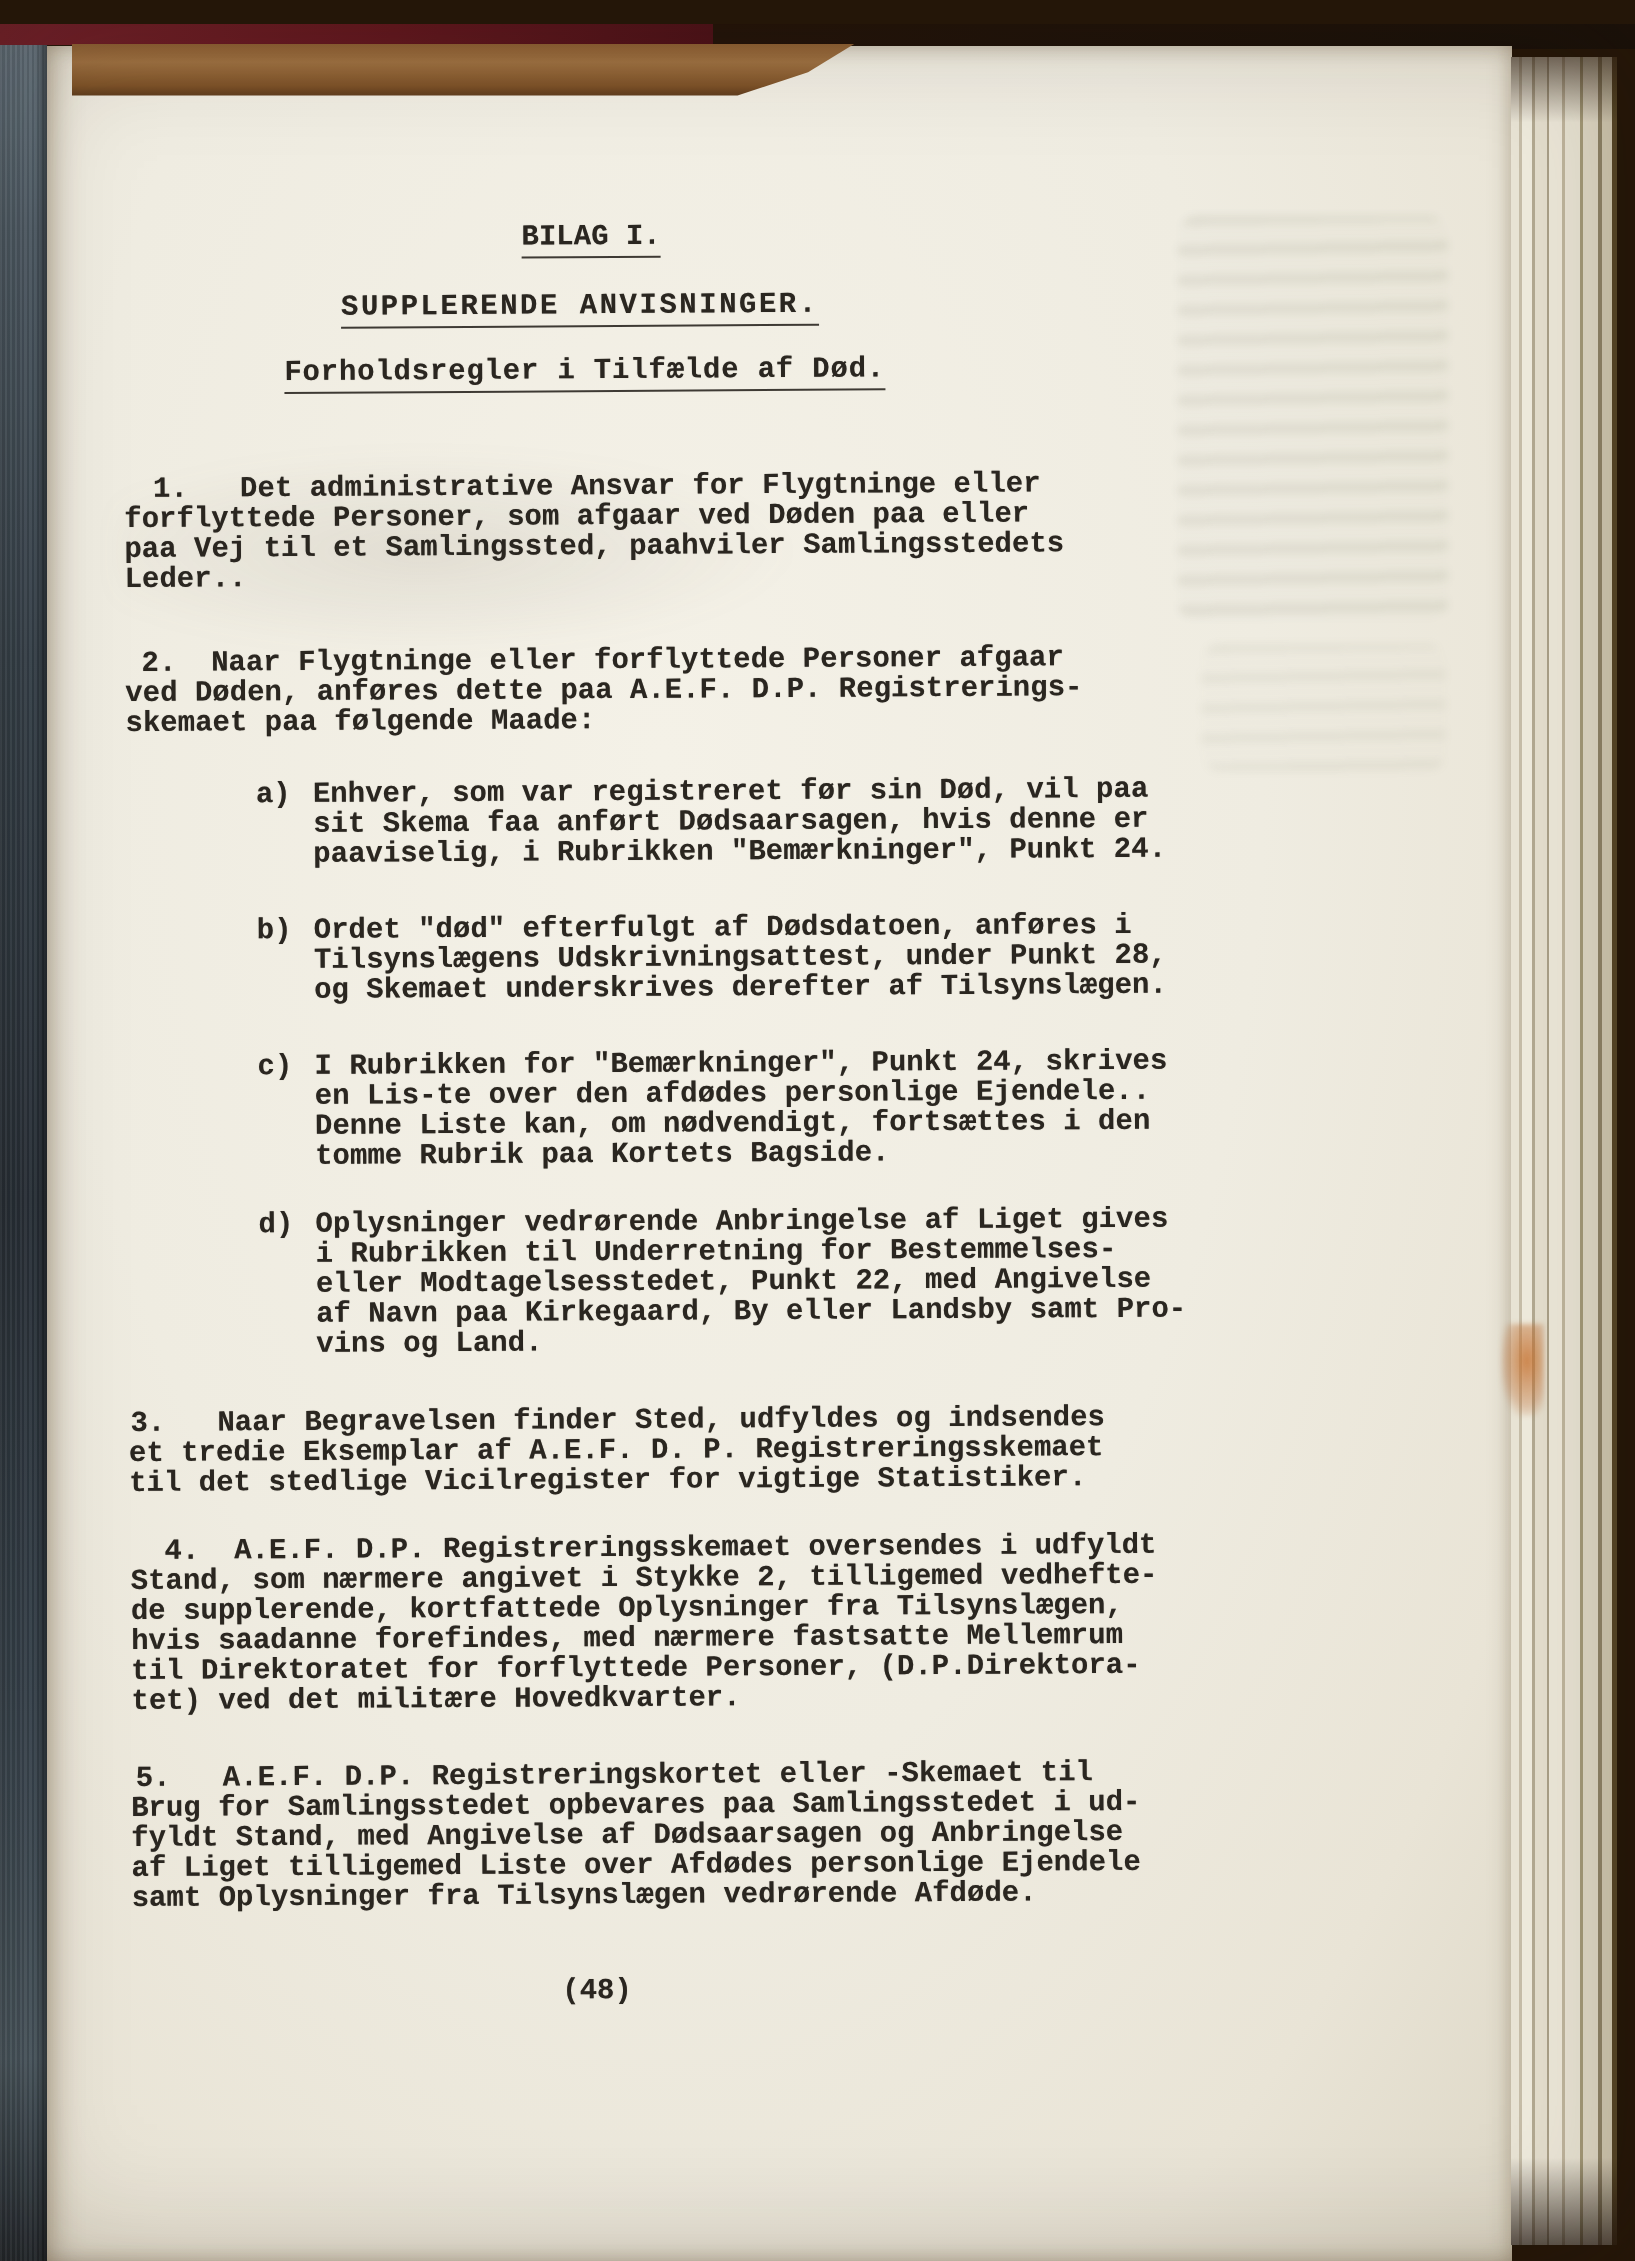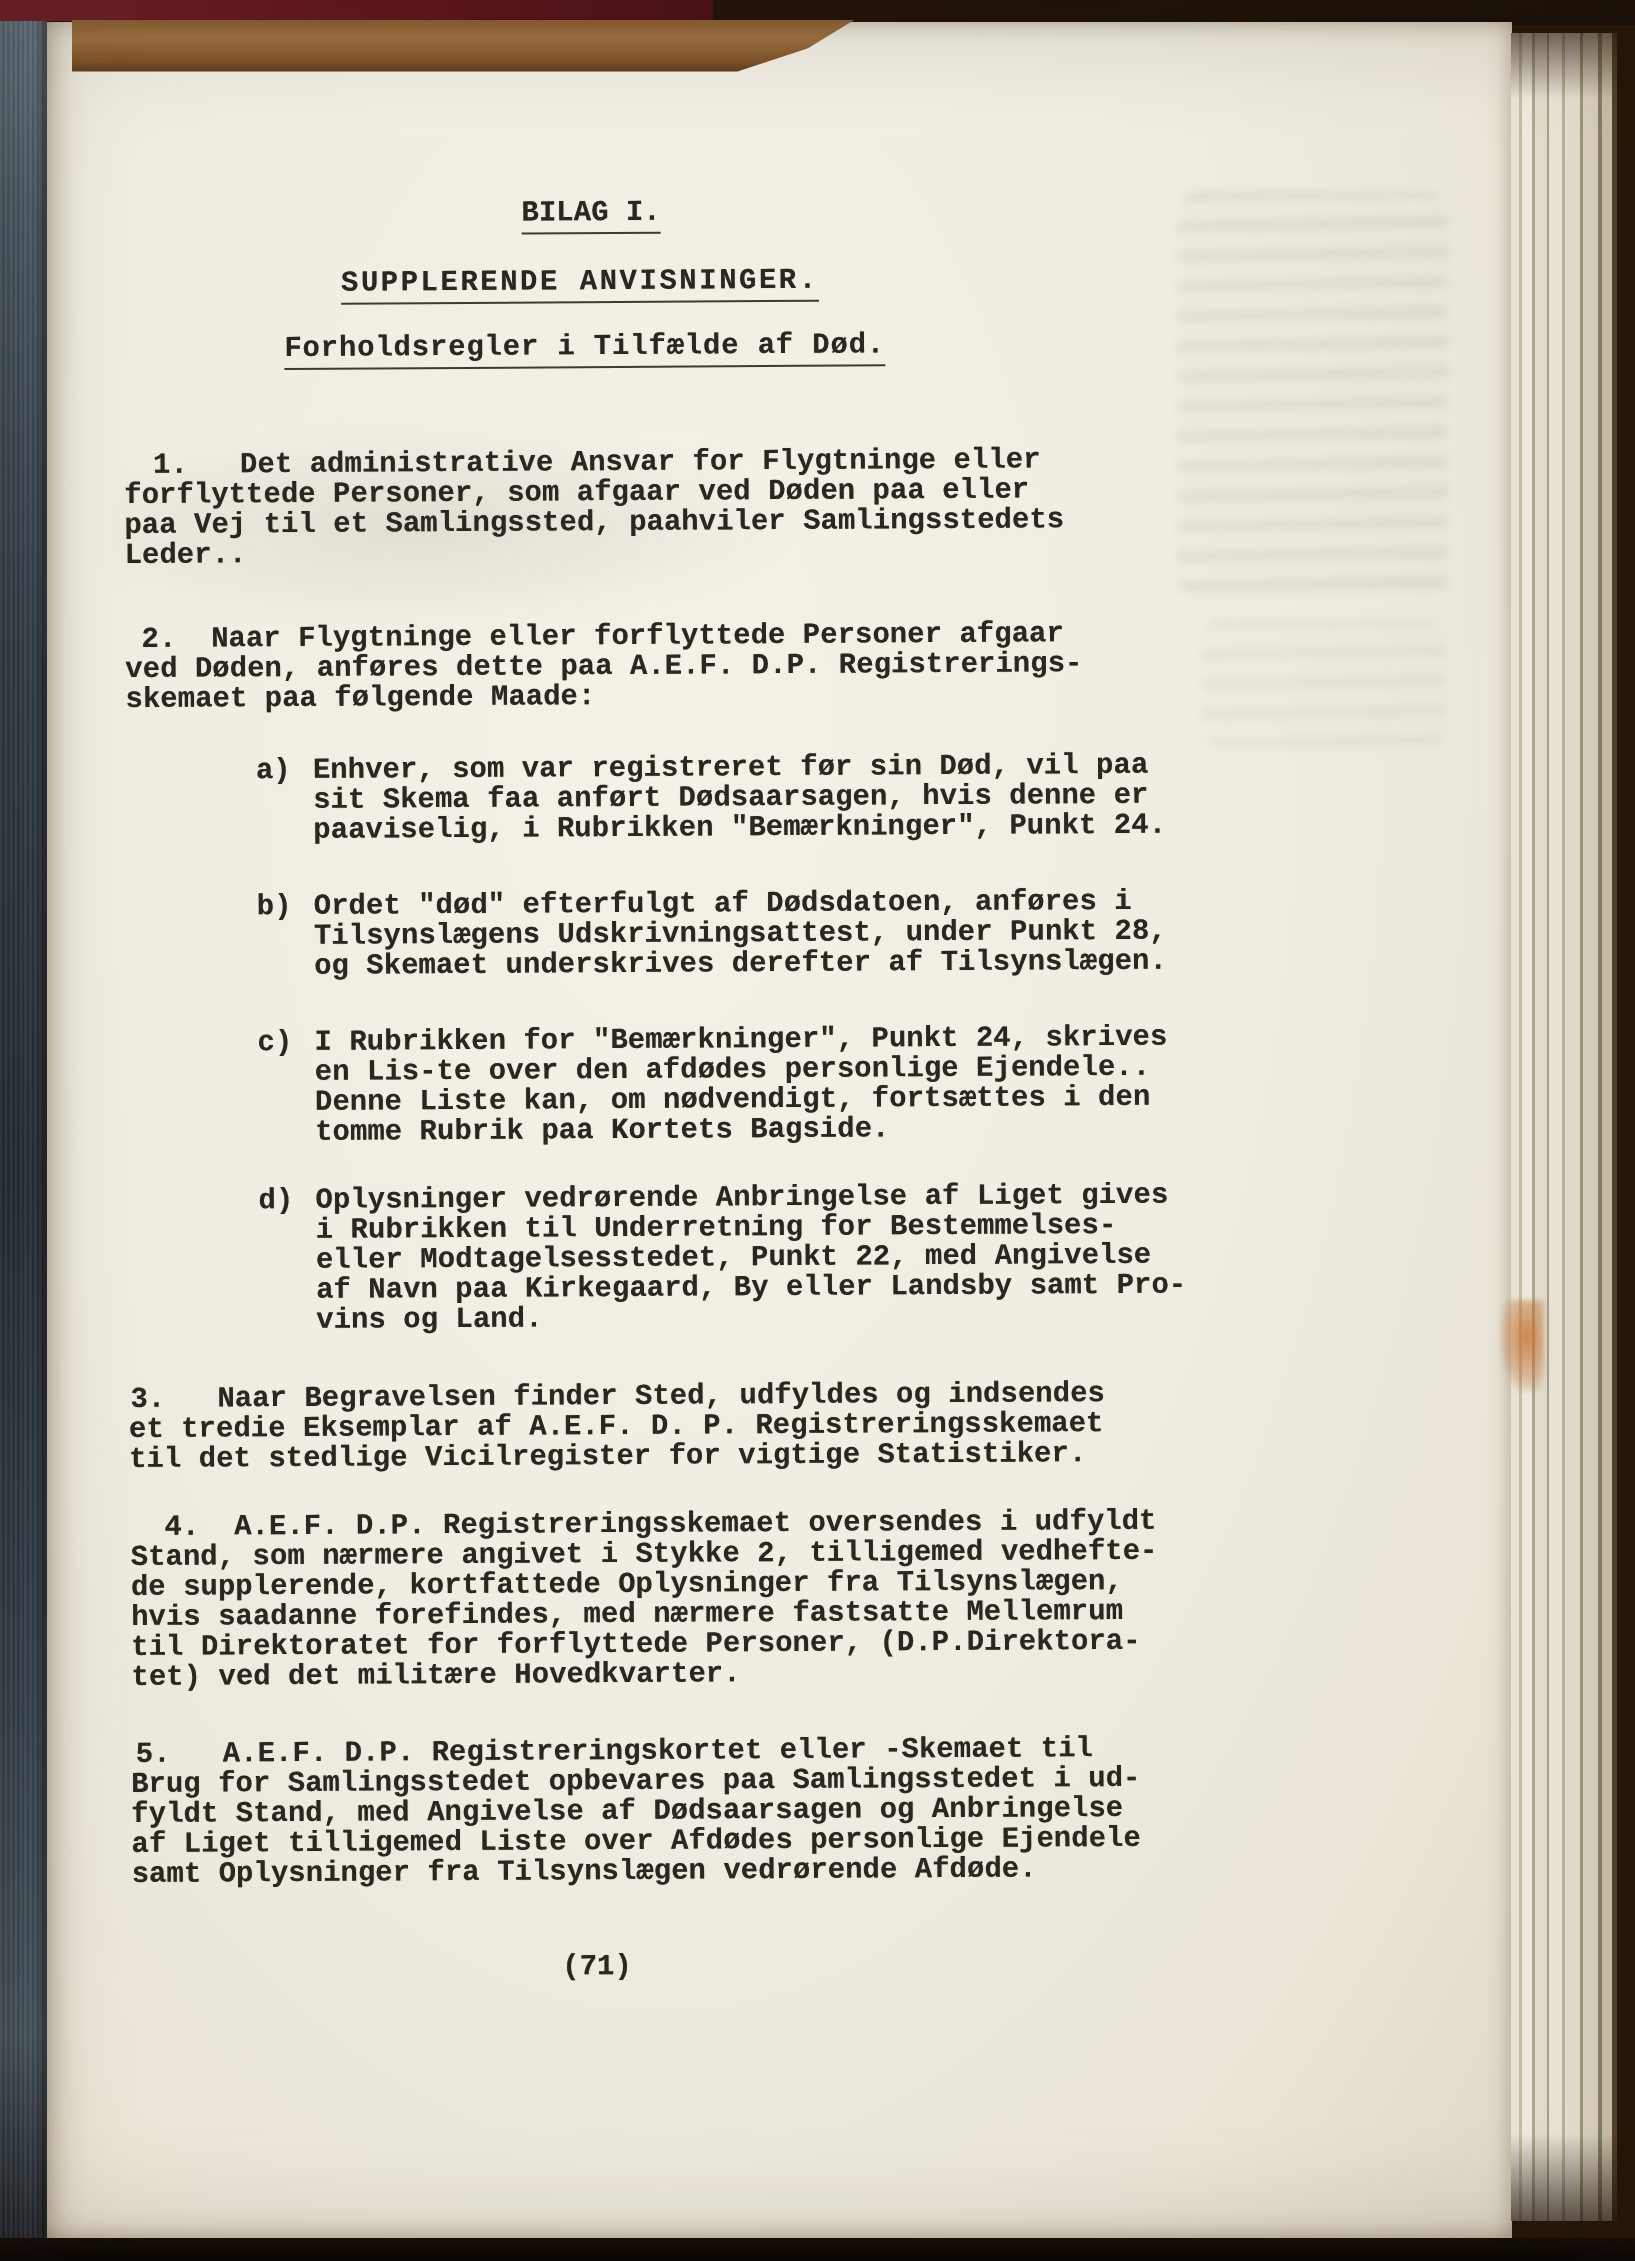--- a/index.html
+++ b/index.html
@@ -1,21 +1,21 @@
 <!DOCTYPE html>
 <html style="font-size:13px"><head>
 <meta charset="utf-8">
 <style>
   html,body{margin:0;padding:0;}
   body{
     width:1636px;height:2261px;position:relative;overflow:hidden;
     background:#241608;
     font-family:"Liberation Mono","DejaVu Sans Mono",monospace;
   }
-  .scene{position:absolute;inset:0;}
+  .scene{position:absolute;inset:0;margin-top:24px;}
 
   
   .left-binding{
     position:absolute;left:0;top:0;width:47px;height:2261px;
     background:
       repeating-linear-gradient(90deg, rgba(255,255,255,.05) 0 2.5px, rgba(0,0,0,.08) 2.5px 4.9px),
       linear-gradient(180deg,#64747f 0%,#4e5c67 9%,#35414b 28%,#273039 52%,#36434e 74%,#48565f 90%,#1d2329 100%);
     box-shadow:inset -4.9px 0 8.2px rgba(0,0,0,.45);
   }
 
@@ -200,21 +200,21 @@
 hvis saadanne forefindes, med nærmere fastsatte Mellemrum
 til Direktoratet for forflyttede Personer, (D.P.Direktora-
 tet) ved det militære Hovedkvarter.</div>
 
     <div class="block p5">5.   A.E.F. D.P. Registreringskortet eller -Skemaet til
 Brug for Samlingsstedet opbevares paa Samlingsstedet i ud-
 fyldt Stand, med Angivelse af Dødsaarsagen og Anbringelse
 af Liget tilligemed Liste over Afdødes personlige Ejendele
 samt Oplysninger fra Tilsynslægen vedrørende Afdøde.</div>
 
-    <div class="block pageno">(71)</div>
+    <div class="block pageno">(48)</div>
 
   </div>
 
   <div class="bottom-black"></div>
   <div class="vignette"></div>
 
 </div>
 
 
 </body></html>

